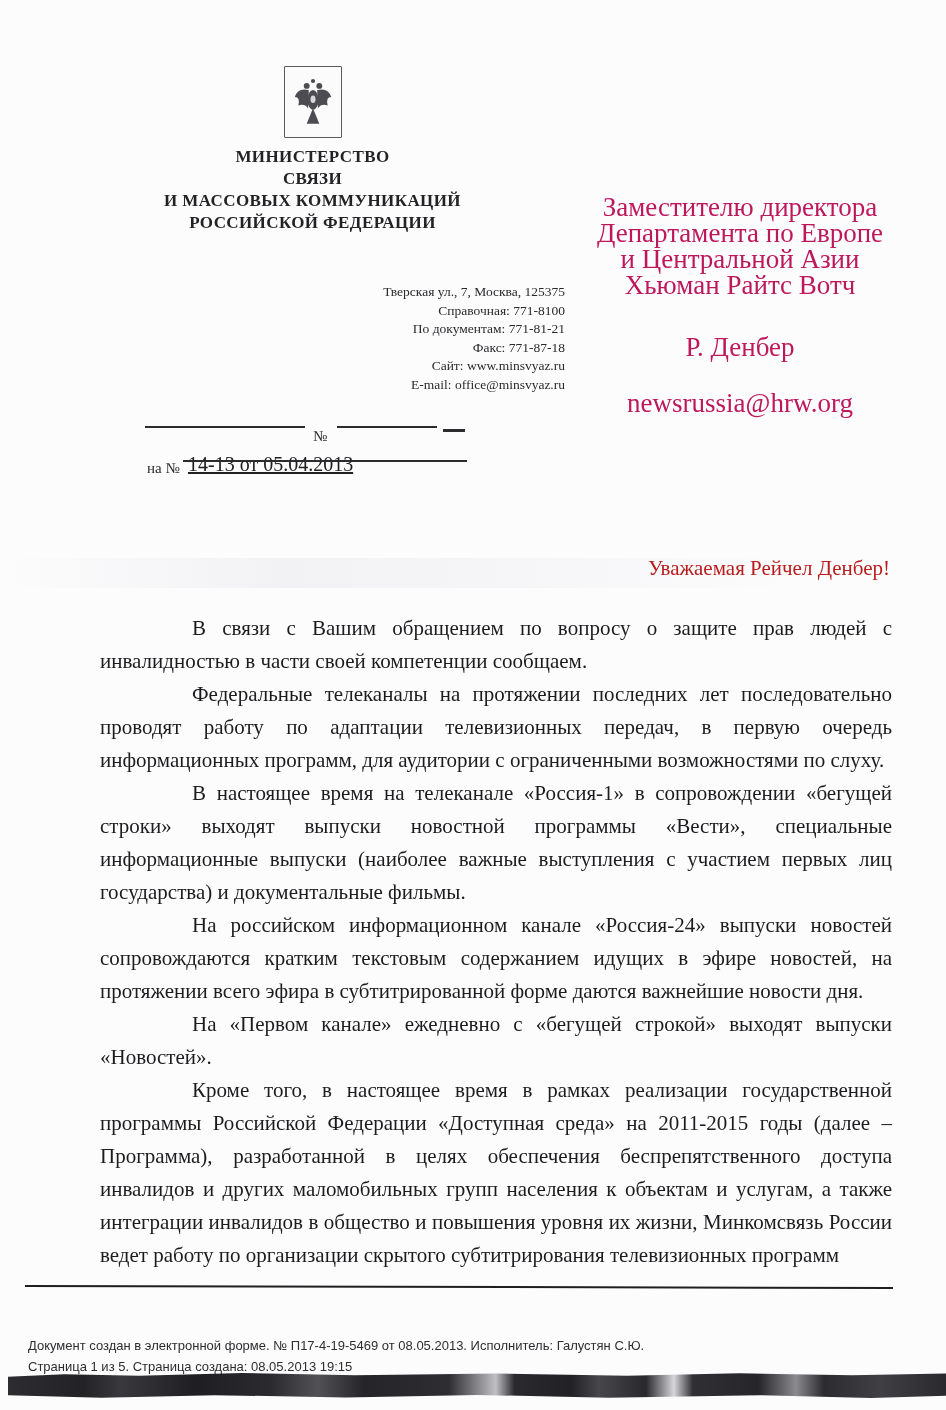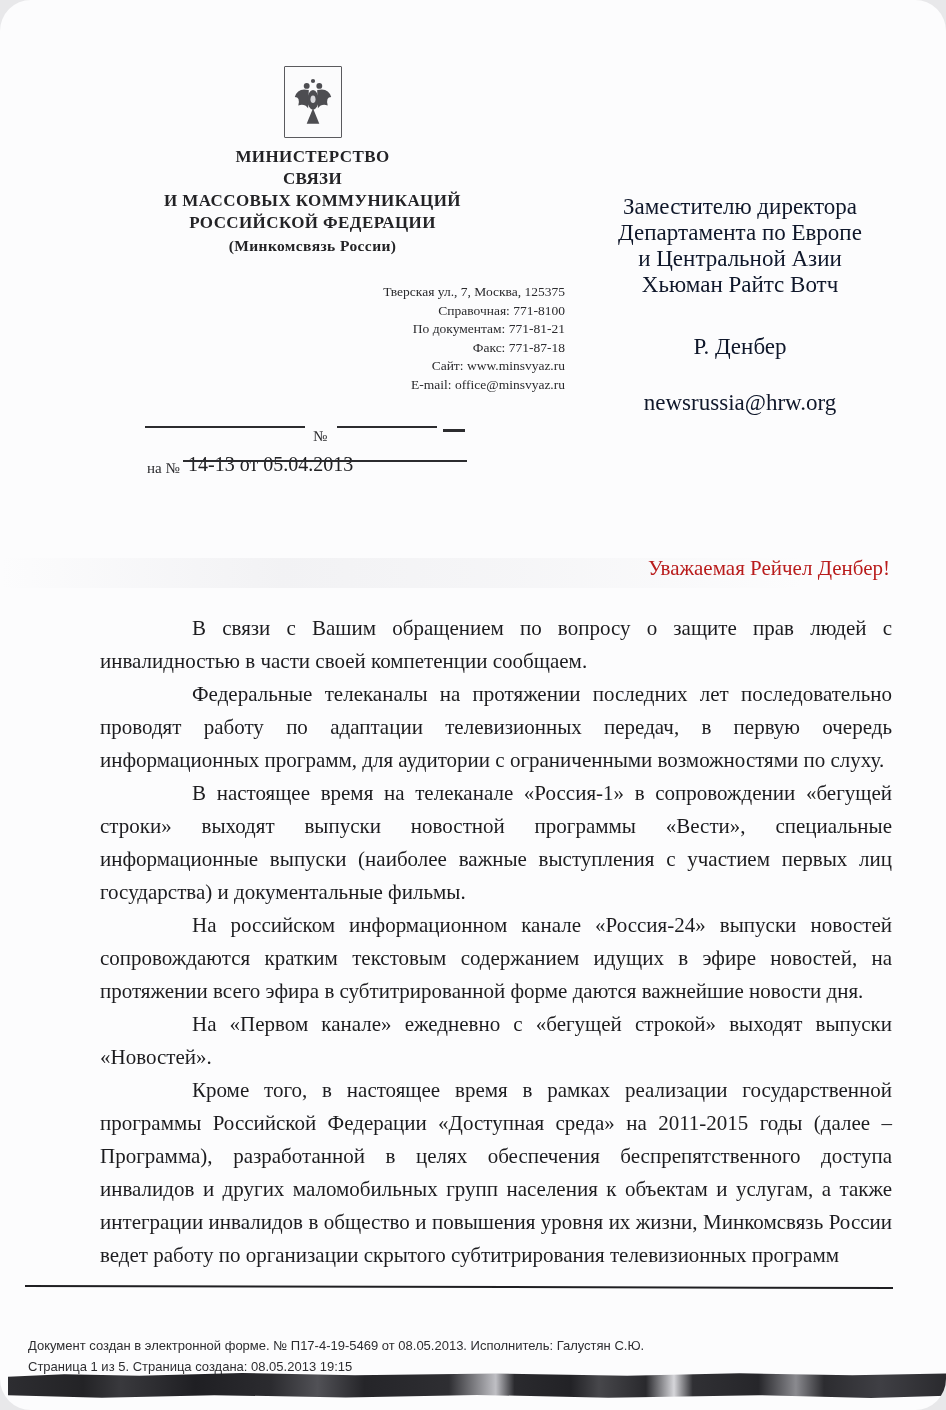--- a/index.html
+++ b/index.html
@@ -4,21 +4,20 @@
 <style>
   html,body{margin:0;padding:0;background:#e8e8ea;}
   .page{
     position:relative;
     width:946px;height:1410px;
     margin:0 auto;
     background:#fcfcfd;
     overflow:hidden;
     font-family:"Liberation Serif","DejaVu Serif",serif;
     color:#1d1d1f;
-    border-radius:31px;
   }
   .scan-smudge{
     position:absolute;left:0;top:558px;width:946px;height:30px;
     background:linear-gradient(90deg,rgba(190,190,198,.0) 0%,rgba(190,190,198,.16) 30%,rgba(190,190,198,.10) 55%,rgba(190,190,198,.0) 85%);
     pointer-events:none;
   }
   
   .arms-box{
     position:absolute;left:284px;top:66px;width:56px;height:70px;
     border:1.5px solid #5a5a5e;border-radius:1px;
@@ -35,30 +34,30 @@
   }
   .ministry .sub{font-size:15.5px;margin-top:1px;}
   
   .contacts{
     position:absolute;left:60px;top:283px;width:505px;
     text-align:right;font-size:13.5px;line-height:18.5px;color:#2a2a2d;
   }
   
   .recipient{
     position:absolute;left:592px;top:194px;width:296px;
-    text-align:center;font-size:23px;line-height:26px;color:#0f172a;
+    text-align:center;font-size:27px;line-height:26px;color:#be185d;
   }
   .recipient .name{margin-top:36px;}
   .recipient .email{margin-top:30px;}
   
   .refline{position:absolute;border-bottom:2px solid #2c2c2f;}
   .ref-no{position:absolute;left:313px;top:428px;font-size:15px;color:#2a2a2d;}
   .ref-dash{position:absolute;left:443px;top:429px;width:22px;border-bottom:3px solid #2c2c2f;}
   .ref-na{position:absolute;left:147px;top:460px;font-size:15px;color:#2a2a2d;}
-  .ref-val{position:absolute;left:188px;top:453px;font-size:20px;color:#202023;}
+  .ref-val{position:absolute;left:188px;top:453px;font-size:20px;color:#202023;text-decoration:underline;}
   
   .salutation{
     position:absolute;left:100px;top:556px;width:790px;
     text-align:right;font-size:21px;color:#b91c1c;
   }
   .body-text{
     position:absolute;left:100px;top:612px;width:792px;
     font-size:21px;line-height:33px;text-align:justify;color:#1c1c1f;
   }
   .body-text p{margin:0;text-indent:92px;}
@@ -104,21 +103,20 @@
       </g>
       <ellipse cx="30" cy="33" rx="3.6" ry="5.4" fill="#d8d8dc"></ellipse>
     </svg>
   </div>
 
   <div class="ministry">
     <div>МИНИСТЕРСТВО</div>
     <div>СВЯЗИ</div>
     <div>И МАССОВЫХ КОММУНИКАЦИЙ</div>
     <div>РОССИЙСКОЙ ФЕДЕРАЦИИ</div>
-    <div class="sub">(Минкомсвязь России)</div>
   </div>
 
   <div class="contacts">
     <div>Тверская ул., 7, Москва, 125375</div>
     <div>Справочная: 771-8100</div>
     <div>По документам: 771-81-21</div>
     <div>Факс: 771-87-18</div>
     <div>Сайт:  www.minsvyaz.ru</div>
     <div>E-mail: office@minsvyaz.ru</div>
   </div>

